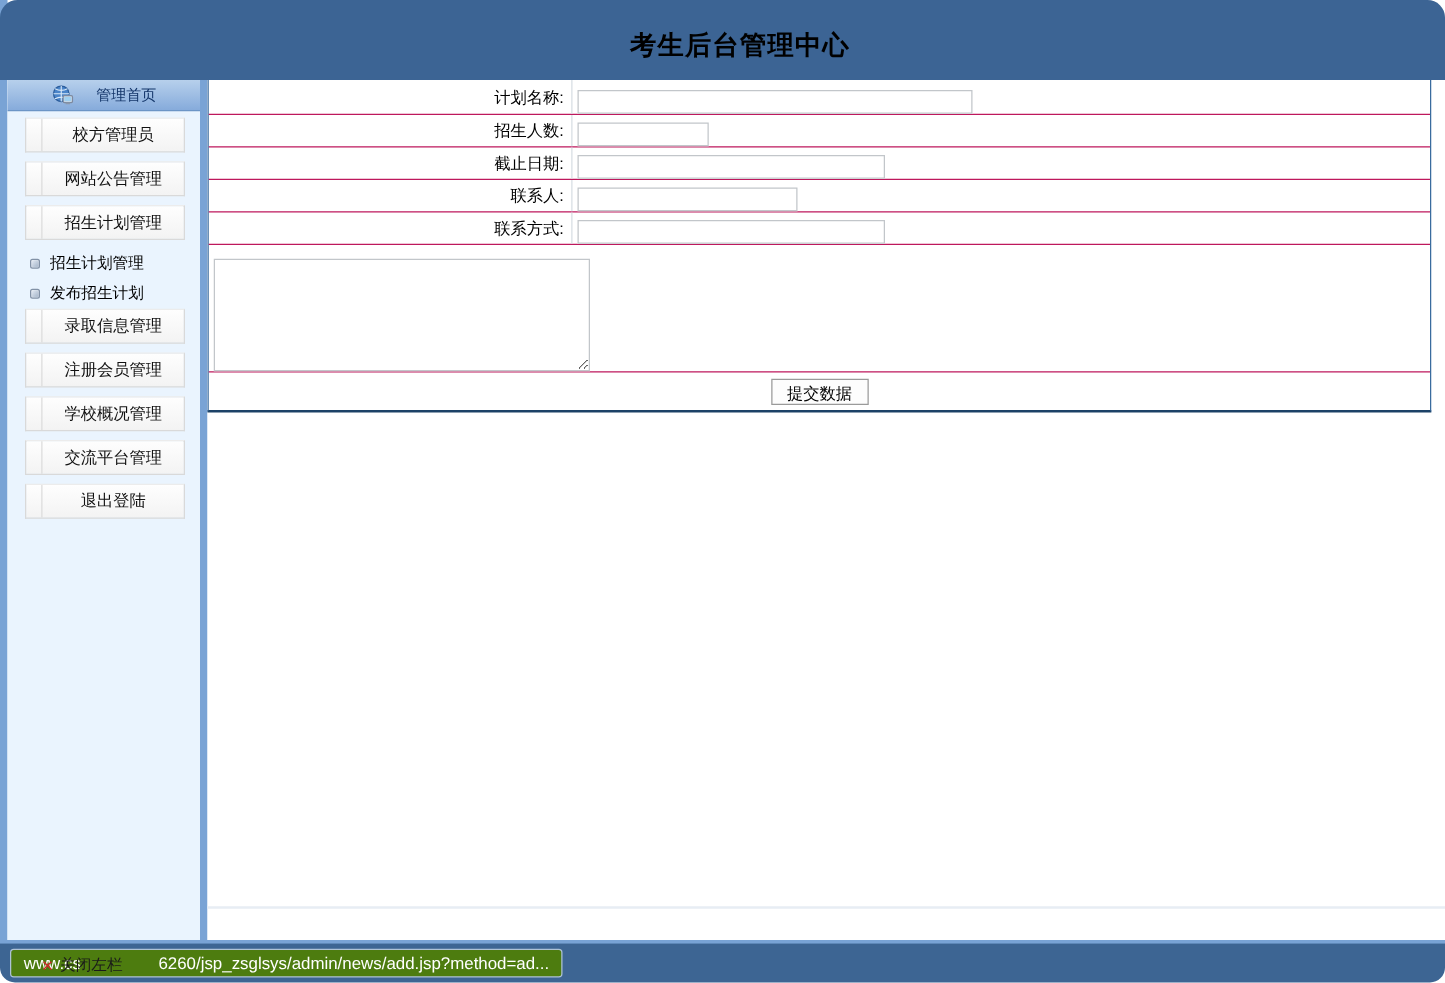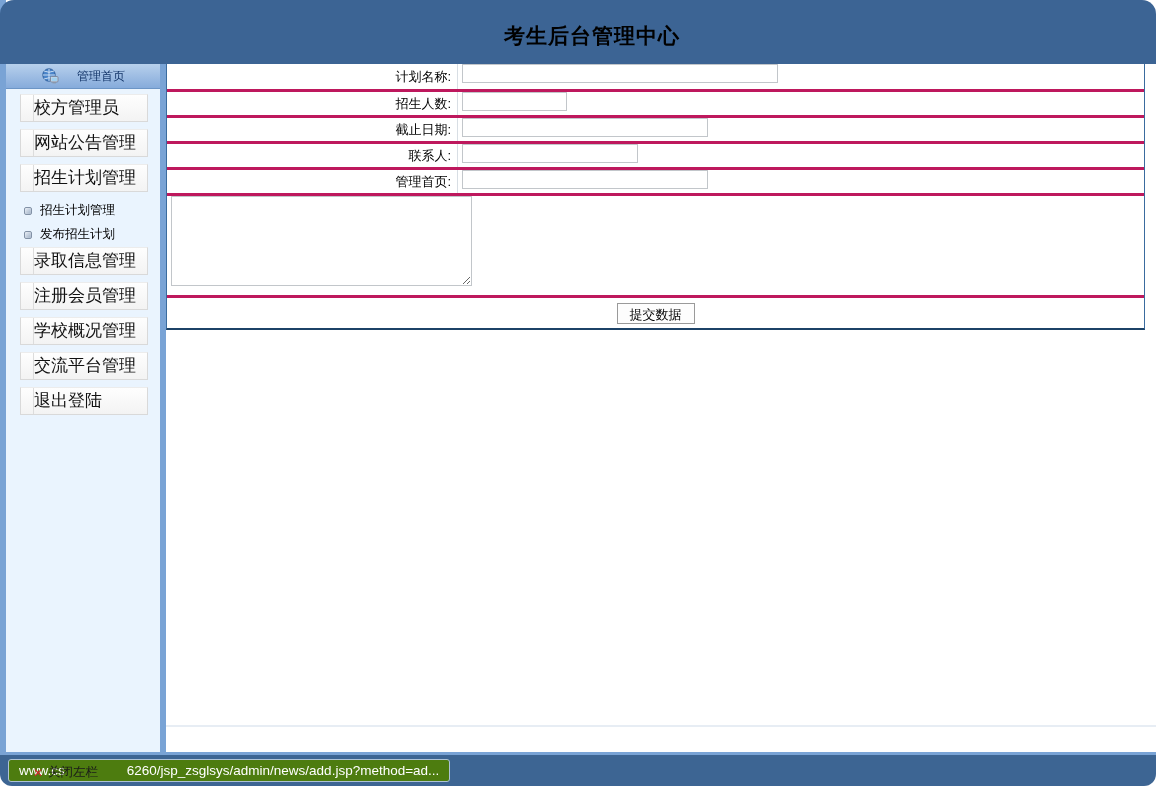--- a/index.html
+++ b/index.html
@@ -34,21 +34,21 @@
   }
   .sidebar-header-label { font-size:12px; color:#14366a; }
   .menu { padding-top:5px; }
   .menu-button {
     width:128px; height:28px; margin:0 0 7px 14px;
     background:linear-gradient(#fefefe,#f3f3f3);
     border:1px solid #d9d9d9; border-top-color:#ececec;
     display:flex; align-items:stretch; cursor:pointer;
   }
   .menu-left-strip { width:13px; border-right:1px solid #dcdcdc; }
-  .menu-label { flex:1; text-align:left; line-height:26px; font-size:17px; color:#111; }
+  .menu-label { flex:1; text-align:center; line-height:26px; font-size:13px; color:#111; }
   .submenu-item {
     height:23px; margin:1px 0 1px 10px; padding-left:8px;
     display:flex; align-items:center; gap:8px; cursor:pointer;
   }
   .bullet {
     width:8px; height:8px; border-radius:2px;
     background:linear-gradient(135deg,#e8eef6,#9fb0c6);
     border:1px solid #8291a6; box-shadow:inset 0 0 1px #fff;
   }
   .sub-label { font-size:12.5px; color:#000; }
@@ -56,21 +56,21 @@
   
   .v-divider { position:absolute; left:160px; top:64px; width:6px; height:688px; background:#79a3d5; }
 
   
   .main { position:absolute; left:166px; top:64px; width:990px; height:688px; background:#fff; }
   .panel {
     width:979px;
     border-left:1px solid #3a6b9e; border-right:1px solid #3a6b9e;
     border-bottom:2px solid #1c4267; background:#fff;
   }
-  .form-row { display:flex; align-items:flex-start; height:26px; border-bottom:3px solid #be185d; }
+  .form-row { display:flex; align-items:flex-end; height:26px; border-bottom:1px solid #be185d; }
   .form-row:first-child { height:28px; }
   .form-row.tall { height:102px; }
   .label-cell {
     width:291px; align-self:stretch; display:flex; align-items:center; justify-content:flex-end;
     padding-right:6px; border-right:1px solid #d8dee4; font-size:13px; color:#000;
   }
   .field-cell { flex:1; padding-left:4px; display:flex; align-items:center; }
   .field-cell input, .field-cell textarea {
     border:1px solid #c2c6ca; background:#fff; font-size:13px;
     font-family:"Liberation Sans","DejaVu Sans",sans-serif; padding:1px 3px; outline:none;
@@ -197,21 +197,21 @@
             <input style="width: 246px;">
           </div>
         </div>
         <div class="form-row">
           <div class="label-cell">联系人:</div>
           <div class="field-cell">
             <input style="width: 176px;">
           </div>
         </div>
         <div class="form-row">
-          <div class="label-cell">管理首页:</div>
+          <div class="label-cell">联系方式:</div>
           <div class="field-cell">
             <input style="width: 246px;">
           </div>
         </div>
         <div class="form-row tall">
           <div class="field-cell">
             <textarea style="width: 301px; height: 90px;"></textarea>
           </div>
         </div>
       </div>

